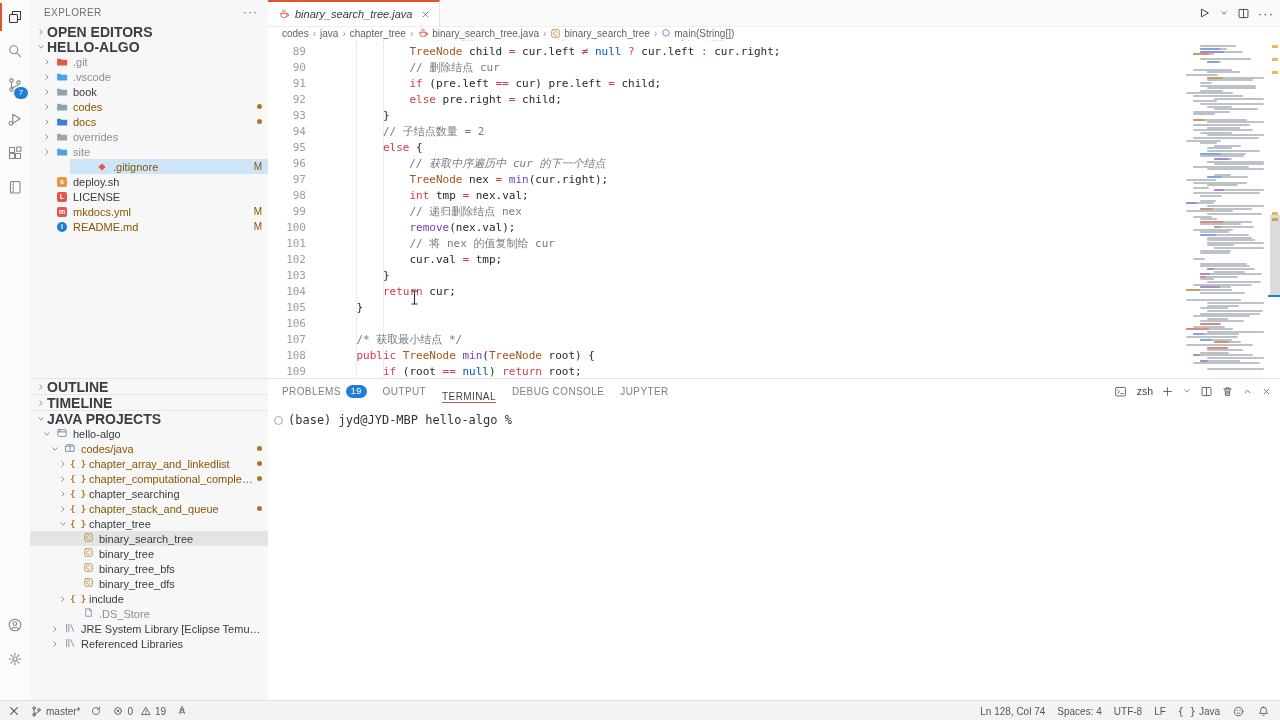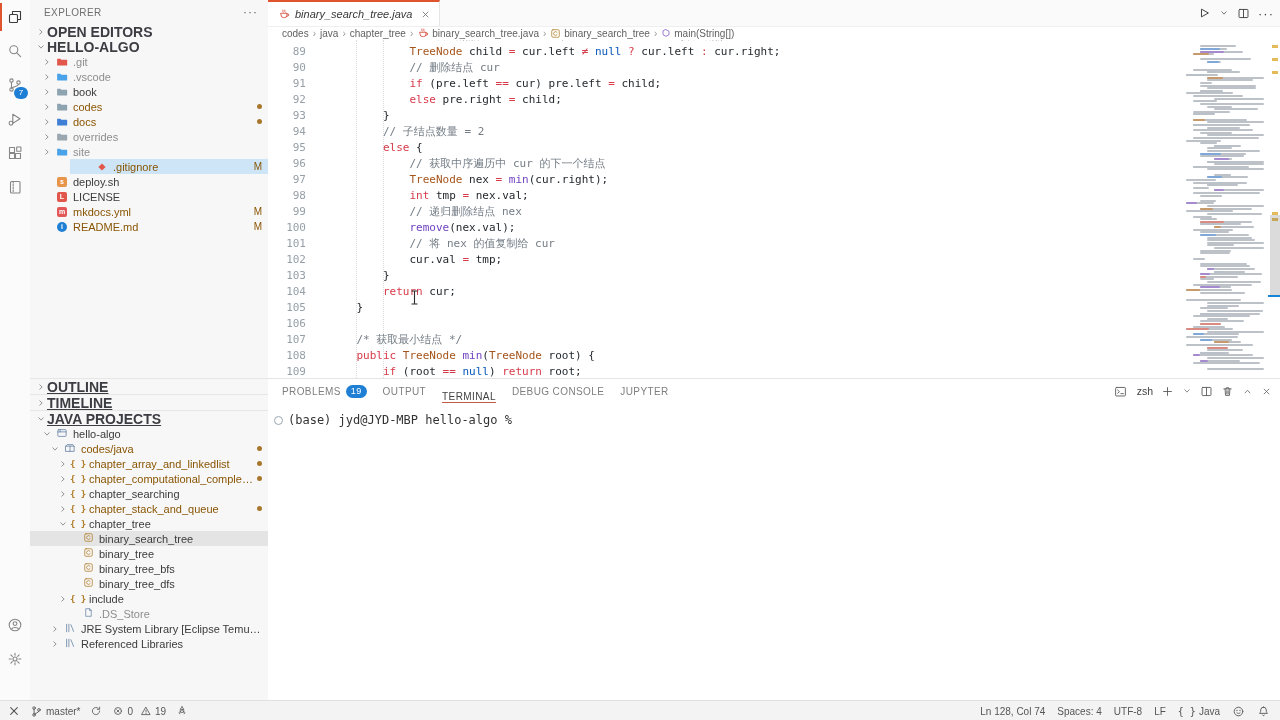--- a/index.html
+++ b/index.html
@@ -17,21 +17,21 @@
             text-align:center;border-radius:7px;padding:0 1px;}
   .ab-bottom{position:absolute;left:0;bottom:24px;width:30px;}
 
   
   .sidebar{position:absolute;left:30px;top:0;width:238px;height:700px;background:#f7f7f7;border-right:1px solid #e3e3e3;overflow:hidden;}
   .sb-title{height:24px;display:flex;align-items:center;padding:0 10px 0 14px;color:#6f6f6f;font-size:10px;letter-spacing:.4px;}
   .sb-title .spacer{flex:1;}
   .more-dots{color:#616161;font-size:12px;letter-spacing:1px;cursor:pointer;}
   .sec-header{height:15px;display:flex;align-items:center;padding-left:4px;font-weight:bold;font-size:14px;color:#3c3c43;cursor:pointer;}
   .sec-header .chev{width:13px;color:#6a6a6a;}
-  .sec-sep{border-top:1px solid #e6e6e6;text-decoration:underline;}
+  .sec-sep{border-top:1px solid #e6e6e6;}
   .trow{height:15px;display:flex;align-items:center;padding-left:10px;padding-right:6px;cursor:pointer;white-space:nowrap;}
   .trow .chev{width:14px;color:#6a6a6a;flex:none;}
   .trow .ficon{width:16px;flex:none;display:flex;justify-content:center;}
   .trow .lbl{margin-left:3px;overflow:hidden;text-overflow:ellipsis;}
   .trow .spacer{flex:1;}
   .trow.sel-blue{background:#cde5f7;}
   .trow.sel-gray{background:#e4e4e4;}
   .st-normal{color:#3b3b3b;} .st-modified{color:#895503;} .st-ignored{color:#8e8e90;}
   .gitdot{width:5px;height:5px;border-radius:50%;background:#a8772c;flex:none;}
   .mbadge{color:#895503;font-size:10px;flex:none;margin-left:4px;}
@@ -650,21 +650,21 @@
       <div class="guide" style="left:115px"></div>
       <div class="code-lines" id="codeLines">
           <div class="code-line"><span class="ln">88</span><span class="ct" style="padding-left: 12ch;"><span class="tk-cmt">// 当子结点数量 = 0 / 1 时, child = null / 该子结点</span></span></div>
           <div class="code-line"><span class="ln">89</span><span class="ct" style="padding-left: 12ch;"><span class="tk-typ">TreeNode</span><span class="tk-txt"> child </span><span class="tk-op">=</span><span class="tk-txt"> cur.left </span><span class="tk-op">≠</span><span class="tk-txt"> </span><span class="tk-con">null</span><span class="tk-txt"> </span><span class="tk-op">?</span><span class="tk-txt"> cur.left </span><span class="tk-op">:</span><span class="tk-txt"> cur.right;</span></span></div>
           <div class="code-line"><span class="ln">90</span><span class="ct" style="padding-left: 12ch;"><span class="tk-cmt">// 删除结点 cur</span></span></div>
           <div class="code-line"><span class="ln">91</span><span class="ct" style="padding-left: 12ch;"><span class="tk-kw">if</span><span class="tk-txt"> (pre.left </span><span class="tk-op">==</span><span class="tk-txt"> cur) pre.left </span><span class="tk-op">=</span><span class="tk-txt"> child;</span></span></div>
           <div class="code-line"><span class="ln">92</span><span class="ct" style="padding-left: 12ch;"><span class="tk-kw">else</span><span class="tk-txt"> pre.right </span><span class="tk-op">=</span><span class="tk-txt"> child;</span></span></div>
           <div class="code-line"><span class="ln">93</span><span class="ct" style="padding-left: 8ch;"><span class="tk-txt">}</span></span></div>
           <div class="code-line"><span class="ln">94</span><span class="ct" style="padding-left: 8ch;"><span class="tk-cmt">// 子结点数量 = 2</span></span></div>
           <div class="code-line"><span class="ln">95</span><span class="ct" style="padding-left: 8ch;"><span class="tk-kw">else</span><span class="tk-txt"> {</span></span></div>
-          <div class="code-line"><span class="ln">96</span><span class="ct" style="padding-left: 12ch;"><span class="tk-cmt">// 获取中序遍历中 cur 的下一个结点</span></span></div>
+          <div class="code-line"><span class="ln">96</span><span class="ct" style="padding-left: 12ch; font-style: italic;"><span class="tk-cmt">// 获取中序遍历中 cur 的下一个结点</span></span></div>
           <div class="code-line"><span class="ln">97</span><span class="ct" style="padding-left: 12ch;"><span class="tk-typ">TreeNode</span><span class="tk-txt"> nex </span><span class="tk-op">=</span><span class="tk-txt"> </span><span class="tk-fn">min</span><span class="tk-txt">(cur.right);</span></span></div>
           <div class="code-line"><span class="ln">98</span><span class="ct" style="padding-left: 12ch;"><span class="tk-kw">int</span><span class="tk-txt"> tmp </span><span class="tk-op">=</span><span class="tk-txt"> nex.val;</span></span></div>
           <div class="code-line"><span class="ln">99</span><span class="ct" style="padding-left: 12ch;"><span class="tk-cmt">// 递归删除结点 nex</span></span></div>
           <div class="code-line"><span class="ln">100</span><span class="ct" style="padding-left: 12ch;"><span class="tk-fn">remove</span><span class="tk-txt">(nex.val);</span></span></div>
           <div class="code-line"><span class="ln">101</span><span class="ct" style="padding-left: 12ch;"><span class="tk-cmt">// 将 nex 的值复制给 cur</span></span></div>
           <div class="code-line"><span class="ln">102</span><span class="ct" style="padding-left: 12ch;"><span class="tk-txt">cur.val </span><span class="tk-op">=</span><span class="tk-txt"> tmp;</span></span></div>
           <div class="code-line"><span class="ln">103</span><span class="ct" style="padding-left: 8ch;"><span class="tk-txt">}</span></span></div>
           <div class="code-line"><span class="ln">104</span><span class="ct" style="padding-left: 8ch;"><span class="tk-kw">return</span><span class="tk-txt"> cur;</span></span></div>
           <div class="code-line"><span class="ln">105</span><span class="ct" style="padding-left: 4ch;"><span class="tk-txt">}</span></span></div>
           <div class="code-line"><span class="ln">106</span><span class="ct" style="padding-left: 0ch;"></span></div>

